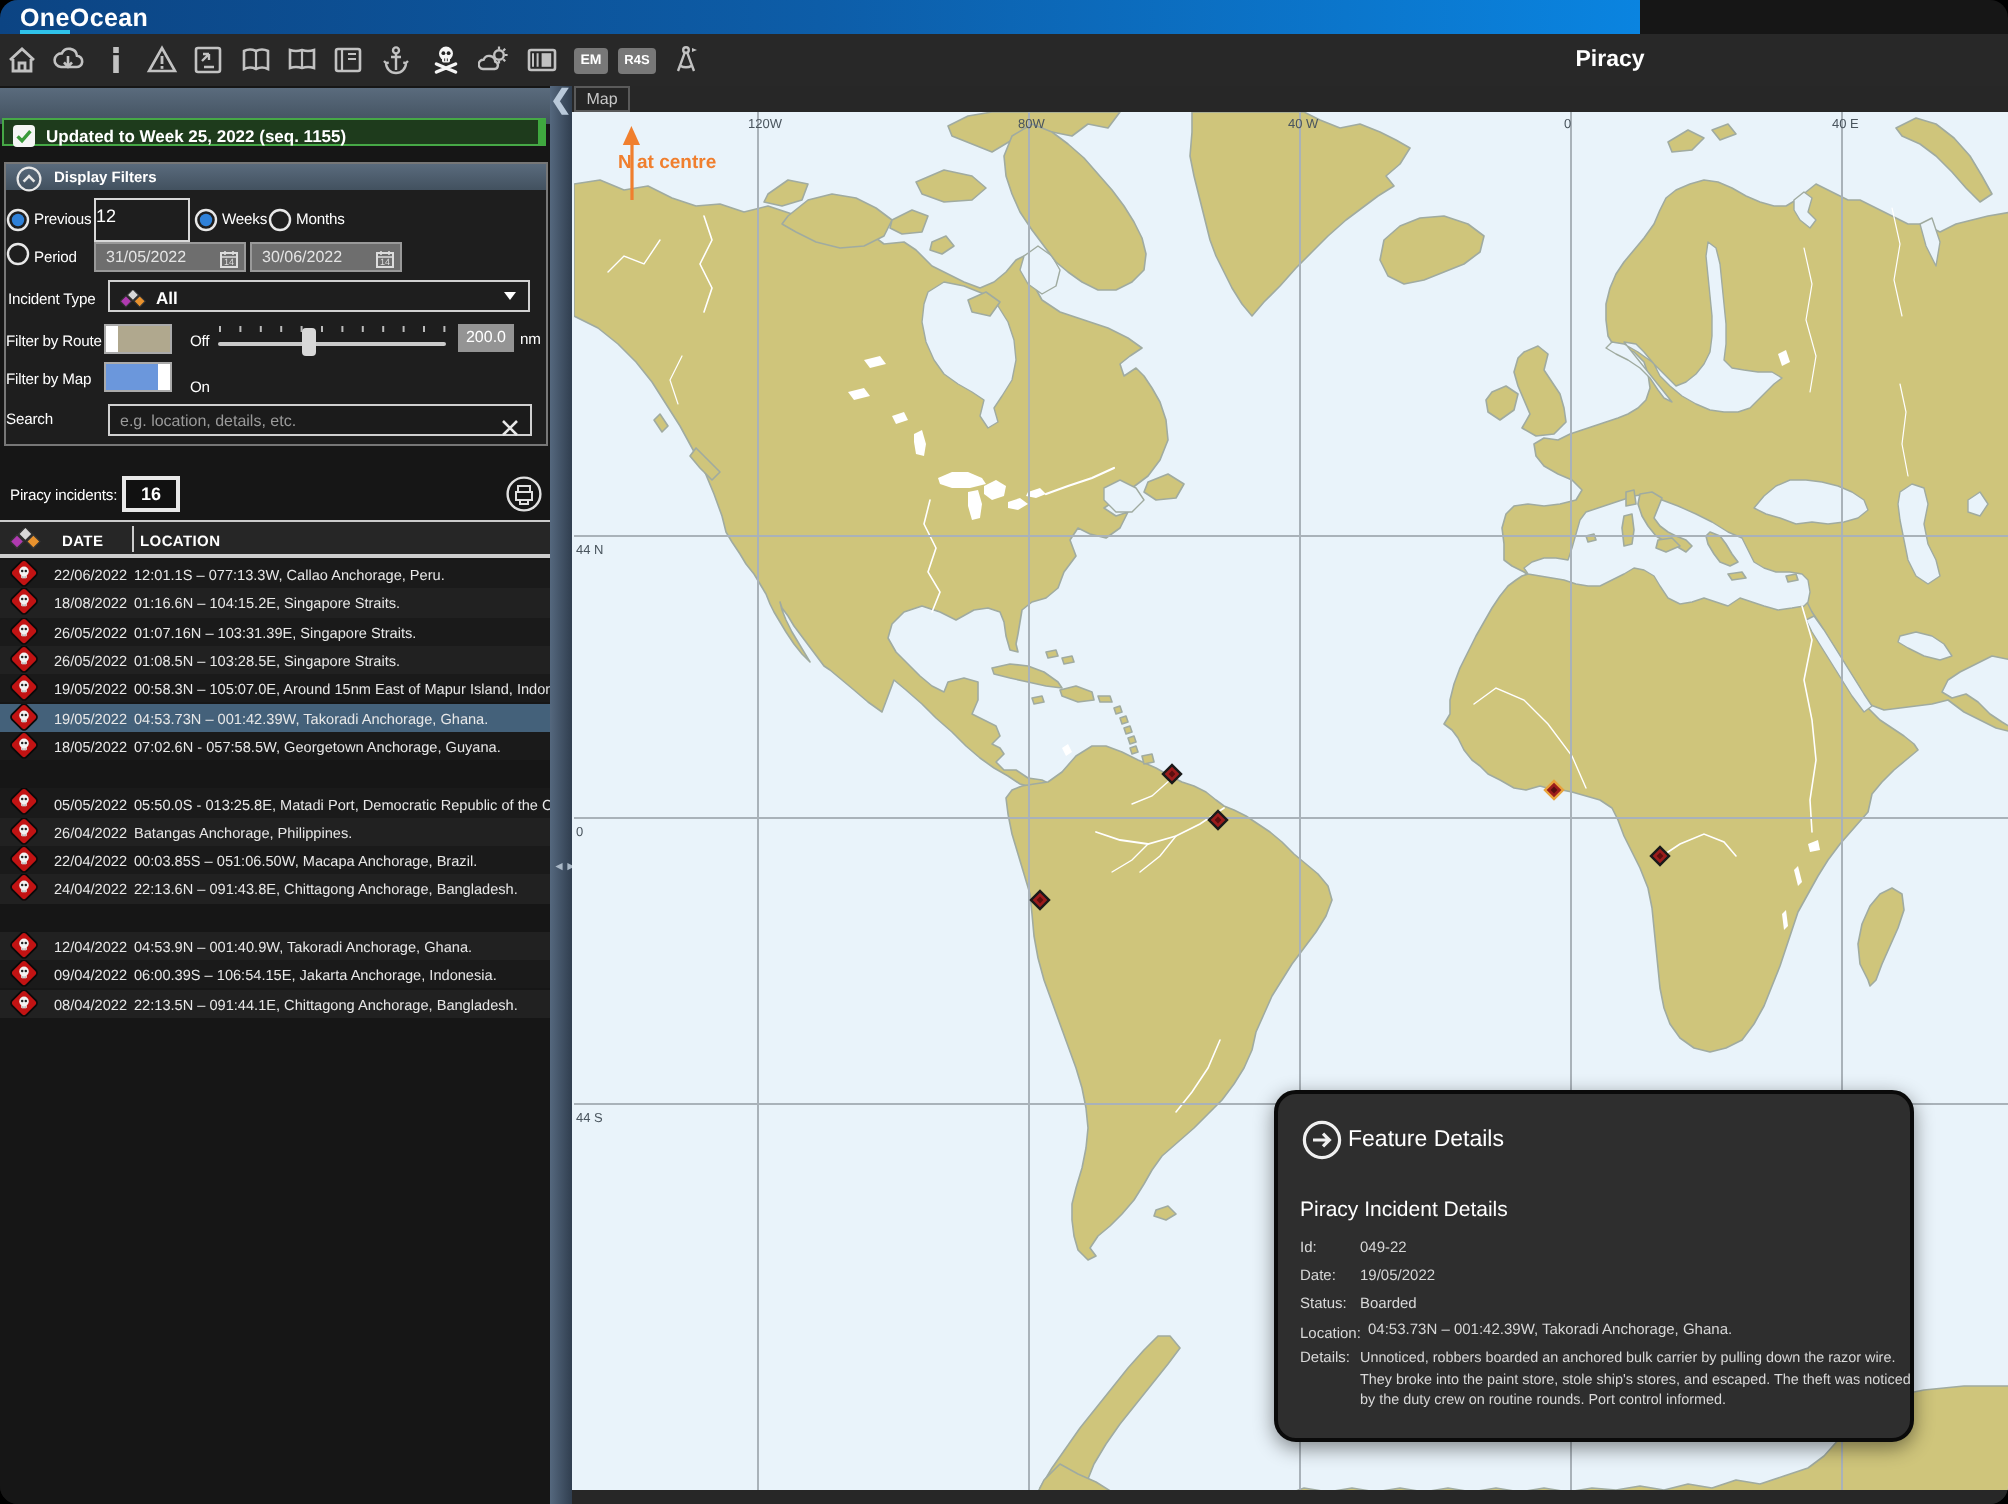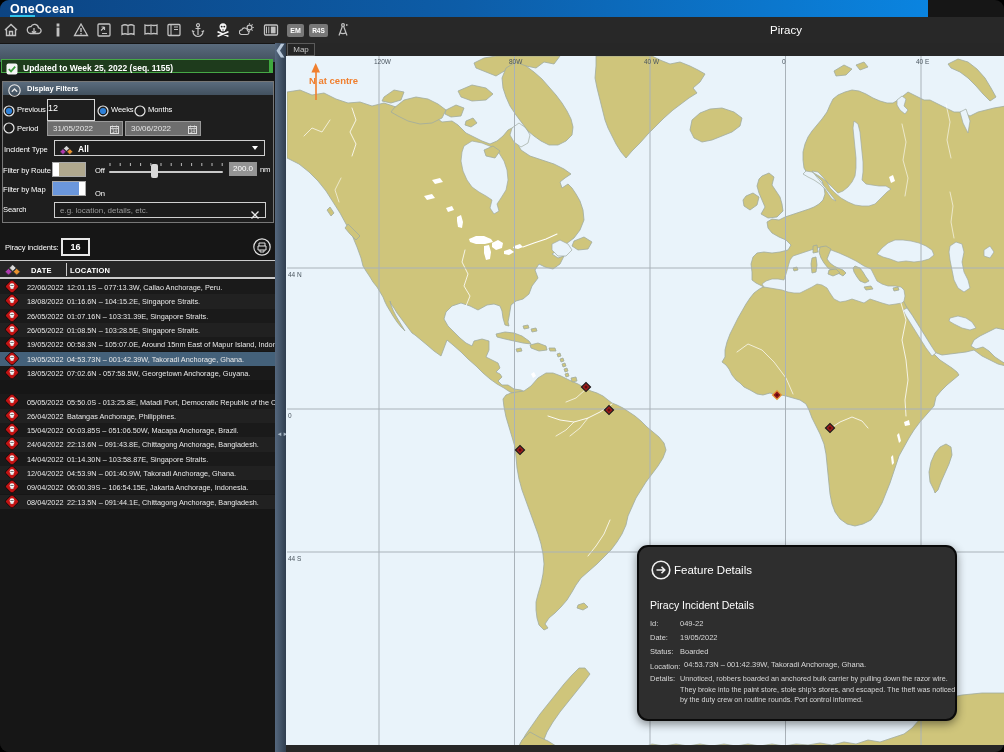--- a/index.html
+++ b/index.html
@@ -1,14 +1,14 @@
 <!DOCTYPE html>
 <html><head><meta charset="utf-8"><style>*{margin:0;padding:0;box-sizing:border-box}body{width:1004px;height:752px;background:#000;font-family:"Liberation Sans",sans-serif;overflow:hidden}#app{position:absolute;left:0;top:0;width:1004px;height:752px;background:#161616;border-radius:9px;overflow:hidden}.hdr{background:linear-gradient(180deg,#5a6b7d,#42515f);color:#fff;font-weight:bold;font-size:7.5px}.lb{position:absolute;font-size:7.6px;color:#fff;white-space:nowrap;letter-spacing:-0.1px}</style></head><body>
 <div id="app">
-    <div style="position:absolute;left:0;top:0;width:928px;height:17px;background:linear-gradient(90deg,#0c4483 0%,#0d5da8 50%,#0a84e0 100%)">
+    <div style="position:absolute;left:0;top:0;width:820px;height:17px;background:linear-gradient(90deg,#0c4483 0%,#0d5da8 50%,#0a84e0 100%)">
       <div style="position:absolute;left:10px;top:2px;font-size:12.5px;font-weight:bold;color:#fff;letter-spacing:0.2px">OneOcean</div>
       <div style="position:absolute;left:10px;top:14.6px;width:25px;height:2px;background:#2fc2ea"></div>
     </div>
     <div style="position:absolute;left:0;top:17px;width:1004px;height:26px;background:#282828"></div>
     <div style="position:absolute;left:3px;top:22px"><svg width="16" height="16" viewBox="0 0 16 16" style="">
         <path d="M2 8 L8 2.5 L14 8 M3.5 7.5 V13.5 H12.5 V7.5 M6.5 13.5 V9.5 H9.5 V13.5" fill="none" stroke="#c2c2c2" stroke-width="1.4"></path>
       </svg></div>
     <div style="position:absolute;left:26px;top:22px"><svg width="16" height="16" viewBox="0 0 16 16" style="">
         <path d="M4.5 11.5 a3.4 3.4 0 1 1 0.4-6.8 a4 4 0 0 1 7.6 1.2 a2.8 2.8 0 0 1 -0.4 5.6 Z" fill="none" stroke="#c2c2c2" stroke-width="1.3"></path>
         <path d="M8 6 V11 M6 9.2 L8 11.4 L10 9.2" fill="none" stroke="#c2c2c2" stroke-width="1.3"></path>
@@ -64,21 +64,21 @@
         <rect x="7.8" y="4.6" width="4.8" height="6.8" fill="#c2c2c2"></rect>
         <path d="M3.5 4.6 v6.8 M5.8 4.6 v6.8" stroke="#c2c2c2" stroke-width="1"></path>
       </svg></div>
     <div style="position:absolute;left:287px;top:24px;width:17px;height:13px;background:#787878;border-radius:2px;color:#fff;font-size:7px;font-weight:bold;text-align:center;line-height:13px">EM</div>
     <div style="position:absolute;left:309px;top:24px;width:19px;height:13px;background:#787878;border-radius:2px;color:#fff;font-size:6.5px;font-weight:bold;text-align:center;line-height:13px">R4S</div>
     <div style="position:absolute;left:335px;top:22px"><svg width="16" height="16" viewBox="0 0 16 16" style="">
         <circle cx="8" cy="3" r="1.4" fill="none" stroke="#c2c2c2" stroke-width="1.2"></circle>
         <path d="M7.4 4.3 L4 13.5 M8.6 4.3 L12 13.5 M5 10.8 a6 6 0 0 0 6 0" fill="none" stroke="#c2c2c2" stroke-width="1.2"></path>
         <path d="M11 2 l2.5 1 l-2.5 1Z" fill="#c2c2c2"></path>
       </svg></div>
-    <div style="position:absolute;left:770px;top:23.5px;width:70px;font-size:11.5px;font-weight:normal;color:#fff">Piracy</div>
+    <div style="position:absolute;left:770px;top:23.5px;width:70px;text-align:center;font-size:11.5px;font-weight:bold;color:#fff">Piracy</div>
     <div style="position:absolute;left:0;top:43px;width:275px;height:709px;background:#161616"></div>
     <div class="hdr" style="position:absolute;left:0;top:44px;width:275px;height:11px;padding:18px 0 0 5px">Piracy Status</div>
     <div style="position:absolute;left:1px;top:59px;width:272px;height:14px;background:#1e3b1c;border:1px solid #46a846;border-right:4px solid #3fa83f">
       <div style="position:absolute;left:4px;top:1px"><svg width="12" height="12" viewBox="0 0 12 12" style="">
           <rect x="0.5" y="0.5" width="11" height="11" rx="2" fill="#f5f5f5"></rect>
           <path d="M2.8 6.2 L5 8.4 L9.2 3.6" fill="none" stroke="#3a9a3a" stroke-width="1.7"></path>
         </svg></div>
       <div style="position:absolute;left:21px;top:2.5px;font-size:8.5px;font-weight:bold;color:#fff">Updated to Week 25, 2022 (seq. 1155)</div>
     </div>
     <div style="position:absolute;left:2px;top:81px;width:272px;height:142px;border:1px solid #777;background:#1e1e1e"></div>
@@ -303,48 +303,35 @@
     <div style="position:absolute;left:0;top:423.0px;width:275px;height:14.3px;background:#1a1a1a">
       <div style="position:absolute;left:4px;top:0px"><svg width="17" height="14" viewBox="0 0 17 14" style="">
           <rect x="2.9" y="1.4" width="10.2" height="10.2" rx="1.8" transform="rotate(45 8 6.5)" fill="#c21313" stroke="#0a0a0a" stroke-width="0.9"></rect>
           <circle cx="8" cy="5.7" r="2.4" fill="#f2f2f2"></circle>
           <rect x="6.6" y="7.2" width="2.8" height="1.9" rx="0.5" fill="#f2f2f2"></rect>
           <circle cx="7.1" cy="5.5" r="0.62" fill="#222"></circle>
           <circle cx="8.9" cy="5.5" r="0.62" fill="#222"></circle>
           <rect x="7.2" y="8.1" width="0.5" height="1" fill="#999"></rect>
           <rect x="8.3" y="8.1" width="0.5" height="1" fill="#999"></rect>
         </svg></div>
-      <div style="position:absolute;left:27px;top:3.2px;font-size:7.3px;color:#e8e8e8;white-space:nowrap">15/04/2022</div>
+      <div style="position:absolute;left:27px;top:3.2px;font-size:7.3px;color:#e8e8e8;white-space:nowrap">22/04/2022</div>
       <div style="position:absolute;left:67px;top:3.2px;width:208px;font-size:7.3px;color:#e8e8e8;white-space:nowrap;overflow:hidden">00:03.85S – 051:06.50W, Macapa Anchorage, Brazil.</div>
     </div>
     <div style="position:absolute;left:0;top:437.3px;width:275px;height:14.3px;background:#212121">
       <div style="position:absolute;left:4px;top:0px"><svg width="17" height="14" viewBox="0 0 17 14" style="">
           <rect x="2.9" y="1.4" width="10.2" height="10.2" rx="1.8" transform="rotate(45 8 6.5)" fill="#c21313" stroke="#0a0a0a" stroke-width="0.9"></rect>
           <circle cx="8" cy="5.7" r="2.4" fill="#f2f2f2"></circle>
           <rect x="6.6" y="7.2" width="2.8" height="1.9" rx="0.5" fill="#f2f2f2"></rect>
           <circle cx="7.1" cy="5.5" r="0.62" fill="#222"></circle>
           <circle cx="8.9" cy="5.5" r="0.62" fill="#222"></circle>
           <rect x="7.2" y="8.1" width="0.5" height="1" fill="#999"></rect>
           <rect x="8.3" y="8.1" width="0.5" height="1" fill="#999"></rect>
         </svg></div>
       <div style="position:absolute;left:27px;top:3.2px;font-size:7.3px;color:#e8e8e8;white-space:nowrap">24/04/2022</div>
       <div style="position:absolute;left:67px;top:3.2px;width:208px;font-size:7.3px;color:#e8e8e8;white-space:nowrap;overflow:hidden">22:13.6N – 091:43.8E, Chittagong Anchorage, Bangladesh.</div>
-    </div>
-    <div style="position:absolute;left:0;top:451.6px;width:275px;height:14.3px;background:#1a1a1a">
-      <div style="position:absolute;left:4px;top:0px"><svg width="17" height="14" viewBox="0 0 17 14" style="">
-          <rect x="2.9" y="1.4" width="10.2" height="10.2" rx="1.8" transform="rotate(45 8 6.5)" fill="#c21313" stroke="#0a0a0a" stroke-width="0.9"></rect>
-          <circle cx="8" cy="5.7" r="2.4" fill="#f2f2f2"></circle>
-          <rect x="6.6" y="7.2" width="2.8" height="1.9" rx="0.5" fill="#f2f2f2"></rect>
-          <circle cx="7.1" cy="5.5" r="0.62" fill="#222"></circle>
-          <circle cx="8.9" cy="5.5" r="0.62" fill="#222"></circle>
-          <rect x="7.2" y="8.1" width="0.5" height="1" fill="#999"></rect>
-          <rect x="8.3" y="8.1" width="0.5" height="1" fill="#999"></rect>
-        </svg></div>
-      <div style="position:absolute;left:27px;top:3.2px;font-size:7.3px;color:#e8e8e8;white-space:nowrap">14/04/2022</div>
-      <div style="position:absolute;left:67px;top:3.2px;width:208px;font-size:7.3px;color:#e8e8e8;white-space:nowrap;overflow:hidden">01:14.30N – 103:58.87E, Singapore Straits.</div>
     </div>
     <div style="position:absolute;left:0;top:465.9px;width:275px;height:14.3px;background:#212121">
       <div style="position:absolute;left:4px;top:0px"><svg width="17" height="14" viewBox="0 0 17 14" style="">
           <rect x="2.9" y="1.4" width="10.2" height="10.2" rx="1.8" transform="rotate(45 8 6.5)" fill="#c21313" stroke="#0a0a0a" stroke-width="0.9"></rect>
           <circle cx="8" cy="5.7" r="2.4" fill="#f2f2f2"></circle>
           <rect x="6.6" y="7.2" width="2.8" height="1.9" rx="0.5" fill="#f2f2f2"></rect>
           <circle cx="7.1" cy="5.5" r="0.62" fill="#222"></circle>
           <circle cx="8.9" cy="5.5" r="0.62" fill="#222"></circle>
           <rect x="7.2" y="8.1" width="0.5" height="1" fill="#999"></rect>
           <rect x="8.3" y="8.1" width="0.5" height="1" fill="#999"></rect>

